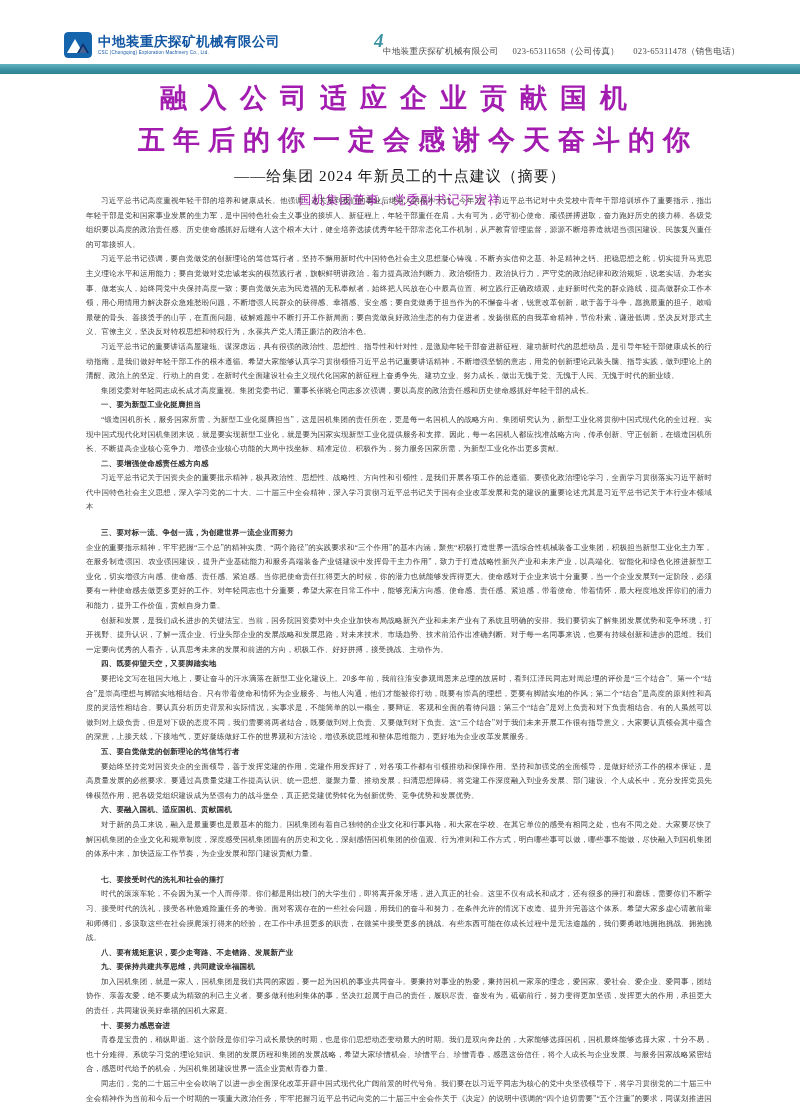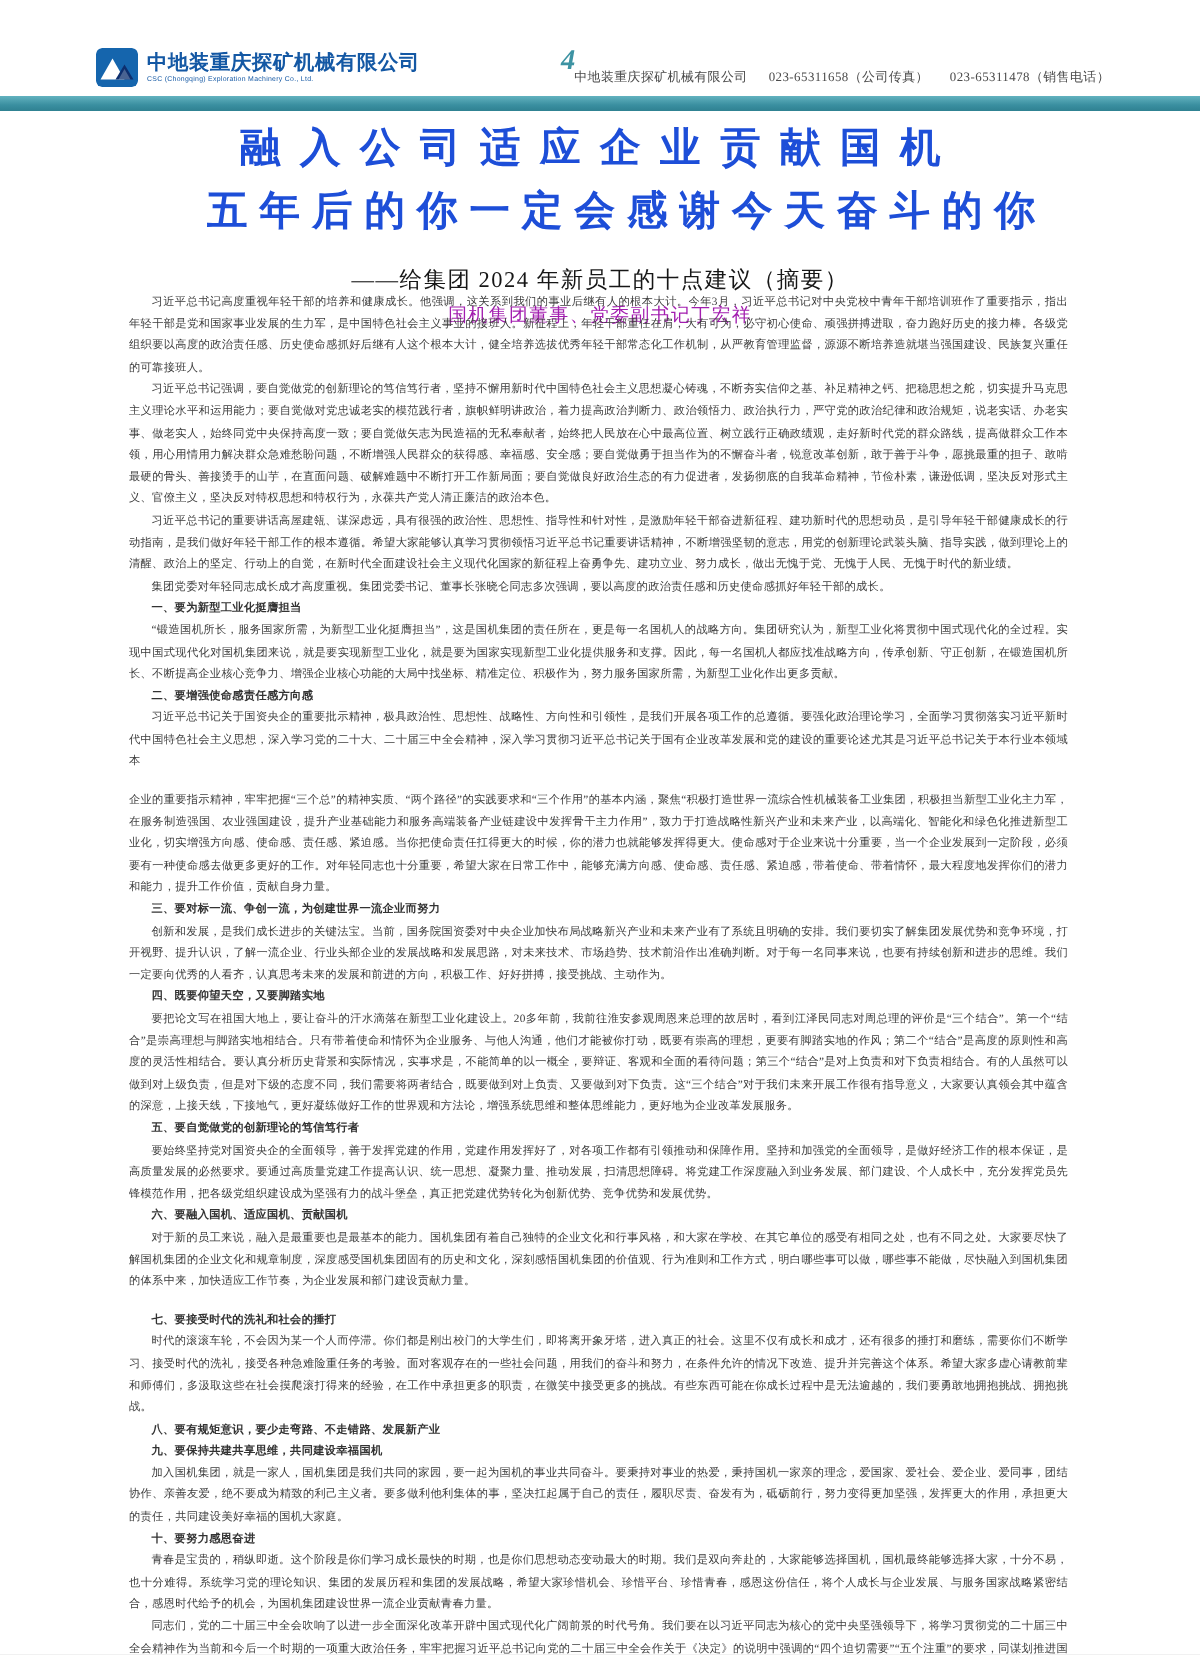--- a/index.html
+++ b/index.html
@@ -16,24 +16,24 @@
   .logo-en{font-family:"Liberation Sans","DejaVu Sans",sans-serif;
            font-size:4.6px;color:#1458a4;margin-top:2px;letter-spacing:.2px;}
   .page-num{position:absolute;left:310px;top:2px;font-style:italic;
             font-size:19px;color:#3d93a3;font-weight:bold;font-family:"Liberation Serif",serif;}
   .contact{margin-left:auto;font-size:8.6px;color:#4a4a4a;letter-spacing:.3px;
            display:flex;gap:14px;align-items:flex-end;padding-top:14px;}
   .teal-bar{position:absolute;top:64px;left:0;width:800px;height:10px;
             background:linear-gradient(#63b2bf,#3a8fa0 60%,#2f8191);}
   
   .title-block{position:absolute;top:80px;left:0;width:800px;text-align:center;}
-  .big-title{color:#1d4ed8;font-weight:bold;font-family:"Liberation Sans","DejaVu Sans",sans-serif;}
+  .big-title{color:#a21caf;font-weight:bold;font-family:"Liberation Sans","DejaVu Sans",sans-serif;}
   .big-title.l1{font-size:27px;letter-spacing:13px;margin:0 0 6px 0;}
   .big-title.l2{font-size:27px;letter-spacing:8px;margin:0;padding-left:36px;}
-  .subtitle{font-size:15px;color:#161616;margin-top:19px;letter-spacing:1px;}
+  .subtitle{font-size:15px;color:#161616;margin-top:9px;letter-spacing:1px;}
   .author{font-size:12.5px;color:#a21caf;margin-top:6px;letter-spacing:1px;}
   
   .body-cols{position:absolute;top:194px;left:86px;width:626px;display:flex;gap:11px;flex-direction:column;}
   .col{flex:1;min-width:0;}
   .blk{margin:0;font-size:7.5px;line-height:14.6px;color:#3c3c3c;
        text-align:justify;letter-spacing:.2px;}
   .blk.p{text-indent:2em;}
   .blk.h{text-indent:2em;font-weight:bold;color:#333;}
   .blk.c{text-indent:0;}
 </style>
@@ -76,22 +76,22 @@
         <p class="blk p">习近平总书记高度重视年轻干部的培养和健康成长。他强调，这关系到我们的事业后继有人的根本大计。今年3月，习近平总书记对中央党校中青年干部培训班作了重要指示，指出年轻干部是党和国家事业发展的生力军，是中国特色社会主义事业的接班人。新征程上，年轻干部重任在肩，大有可为，必守初心使命、顽强拼搏进取，奋力跑好历史的接力棒。各级党组织要以高度的政治责任感、历史使命感抓好后继有人这个根本大计，健全培养选拔优秀年轻干部常态化工作机制，从严教育管理监督，源源不断培养造就堪当强国建设、民族复兴重任的可靠接班人。</p>
         <p class="blk p">习近平总书记强调，要自觉做党的创新理论的笃信笃行者，坚持不懈用新时代中国特色社会主义思想凝心铸魂，不断夯实信仰之基、补足精神之钙、把稳思想之舵，切实提升马克思主义理论水平和运用能力；要自觉做对党忠诚老实的模范践行者，旗帜鲜明讲政治，着力提高政治判断力、政治领悟力、政治执行力，严守党的政治纪律和政治规矩，说老实话、办老实事、做老实人，始终同党中央保持高度一致；要自觉做矢志为民造福的无私奉献者，始终把人民放在心中最高位置、树立践行正确政绩观，走好新时代党的群众路线，提高做群众工作本领，用心用情用力解决群众急难愁盼问题，不断增强人民群众的获得感、幸福感、安全感；要自觉做勇于担当作为的不懈奋斗者，锐意改革创新，敢于善于斗争，愿挑最重的担子、敢啃最硬的骨头、善接烫手的山芋，在直面问题、破解难题中不断打开工作新局面；要自觉做良好政治生态的有力促进者，发扬彻底的自我革命精神，节俭朴素，谦逊低调，坚决反对形式主义、官僚主义，坚决反对特权思想和特权行为，永葆共产党人清正廉洁的政治本色。</p>
         <p class="blk p">习近平总书记的重要讲话高屋建瓴、谋深虑远，具有很强的政治性、思想性、指导性和针对性，是激励年轻干部奋进新征程、建功新时代的思想动员，是引导年轻干部健康成长的行动指南，是我们做好年轻干部工作的根本遵循。希望大家能够认真学习贯彻领悟习近平总书记重要讲话精神，不断增强坚韧的意志，用党的创新理论武装头脑、指导实践，做到理论上的清醒、政治上的坚定、行动上的自觉，在新时代全面建设社会主义现代化国家的新征程上奋勇争先、建功立业、努力成长，做出无愧于党、无愧于人民、无愧于时代的新业绩。</p>
         <p class="blk p">集团党委对年轻同志成长成才高度重视。集团党委书记、董事长张晓仑同志多次强调，要以高度的政治责任感和历史使命感抓好年轻干部的成长。</p>
         <p class="blk h">一、要为新型工业化挺膺担当</p>
         <p class="blk p">“锻造国机所长，服务国家所需，为新型工业化挺膺担当”，这是国机集团的责任所在，更是每一名国机人的战略方向。集团研究认为，新型工业化将贯彻中国式现代化的全过程。实现中国式现代化对国机集团来说，就是要实现新型工业化，就是要为国家实现新型工业化提供服务和支撑。因此，每一名国机人都应找准战略方向，传承创新、守正创新，在锻造国机所长、不断提高企业核心竞争力、增强企业核心功能的大局中找坐标、精准定位、积极作为，努力服务国家所需，为新型工业化作出更多贡献。</p>
         <p class="blk h">二、要增强使命感责任感方向感</p>
         <p class="blk p">习近平总书记关于国资央企的重要批示精神，极具政治性、思想性、战略性、方向性和引领性，是我们开展各项工作的总遵循。要强化政治理论学习，全面学习贯彻落实习近平新时代中国特色社会主义思想，深入学习党的二十大、二十届三中全会精神，深入学习贯彻习近平总书记关于国有企业改革发展和党的建设的重要论述尤其是习近平总书记关于本行业本领域本</p>
       </div>
     <div class="col">
+        <p class="blk h">三、要对标一流、争创一流，为创建世界一流企业而努力</p>
         <p class="blk c">企业的重要指示精神，牢牢把握“三个总”的精神实质、“两个路径”的实践要求和“三个作用”的基本内涵，聚焦“积极打造世界一流综合性机械装备工业集团，积极担当新型工业化主力军，在服务制造强国、农业强国建设，提升产业基础能力和服务高端装备产业链建设中发挥骨干主力作用”，致力于打造战略性新兴产业和未来产业，以高端化、智能化和绿色化推进新型工业化，切实增强方向感、使命感、责任感、紧迫感。当你把使命责任扛得更大的时候，你的潜力也就能够发挥得更大。使命感对于企业来说十分重要，当一个企业发展到一定阶段，必须要有一种使命感去做更多更好的工作。对年轻同志也十分重要，希望大家在日常工作中，能够充满方向感、使命感、责任感、紧迫感，带着使命、带着情怀，最大程度地发挥你们的潜力和能力，提升工作价值，贡献自身力量。</p>
-        <p class="blk h">三、要对标一流、争创一流，为创建世界一流企业而努力</p>
         <p class="blk p">创新和发展，是我们成长进步的关键法宝。当前，国务院国资委对中央企业加快布局战略新兴产业和未来产业有了系统且明确的安排。我们要切实了解集团发展优势和竞争环境，打开视野、提升认识，了解一流企业、行业头部企业的发展战略和发展思路，对未来技术、市场趋势、技术前沿作出准确判断。对于每一名同事来说，也要有持续创新和进步的思维。我们一定要向优秀的人看齐，认真思考未来的发展和前进的方向，积极工作、好好拼搏，接受挑战、主动作为。</p>
         <p class="blk h">四、既要仰望天空，又要脚踏实地</p>
         <p class="blk p">要把论文写在祖国大地上，要让奋斗的汗水滴落在新型工业化建设上。20多年前，我前往淮安参观周恩来总理的故居时，看到江泽民同志对周总理的评价是“三个结合”。第一个“结合”是崇高理想与脚踏实地相结合。只有带着使命和情怀为企业服务、与他人沟通，他们才能被你打动，既要有崇高的理想，更要有脚踏实地的作风；第二个“结合”是高度的原则性和高度的灵活性相结合。要认真分析历史背景和实际情况，实事求是，不能简单的以一概全，要辩证、客观和全面的看待问题；第三个“结合”是对上负责和对下负责相结合。有的人虽然可以做到对上级负责，但是对下级的态度不同，我们需要将两者结合，既要做到对上负责、又要做到对下负责。这“三个结合”对于我们未来开展工作很有指导意义，大家要认真领会其中蕴含的深意，上接天线，下接地气，更好凝练做好工作的世界观和方法论，增强系统思维和整体思维能力，更好地为企业改革发展服务。</p>
         <p class="blk h">五、要自觉做党的创新理论的笃信笃行者</p>
         <p class="blk p">要始终坚持党对国资央企的全面领导，善于发挥党建的作用，党建作用发挥好了，对各项工作都有引领推动和保障作用。坚持和加强党的全面领导，是做好经济工作的根本保证，是高质量发展的必然要求。要通过高质量党建工作提高认识、统一思想、凝聚力量、推动发展，扫清思想障碍。将党建工作深度融入到业务发展、部门建设、个人成长中，充分发挥党员先锋模范作用，把各级党组织建设成为坚强有力的战斗堡垒，真正把党建优势转化为创新优势、竞争优势和发展优势。</p>
         <p class="blk h">六、要融入国机、适应国机、贡献国机</p>
         <p class="blk p">对于新的员工来说，融入是最重要也是最基本的能力。国机集团有着自己独特的企业文化和行事风格，和大家在学校、在其它单位的感受有相同之处，也有不同之处。大家要尽快了解国机集团的企业文化和规章制度，深度感受国机集团固有的历史和文化，深刻感悟国机集团的价值观、行为准则和工作方式，明白哪些事可以做，哪些事不能做，尽快融入到国机集团的体系中来，加快适应工作节奏，为企业发展和部门建设贡献力量。</p>
       </div>
     <div class="col">
         <p class="blk h">七、要接受时代的洗礼和社会的捶打</p>

